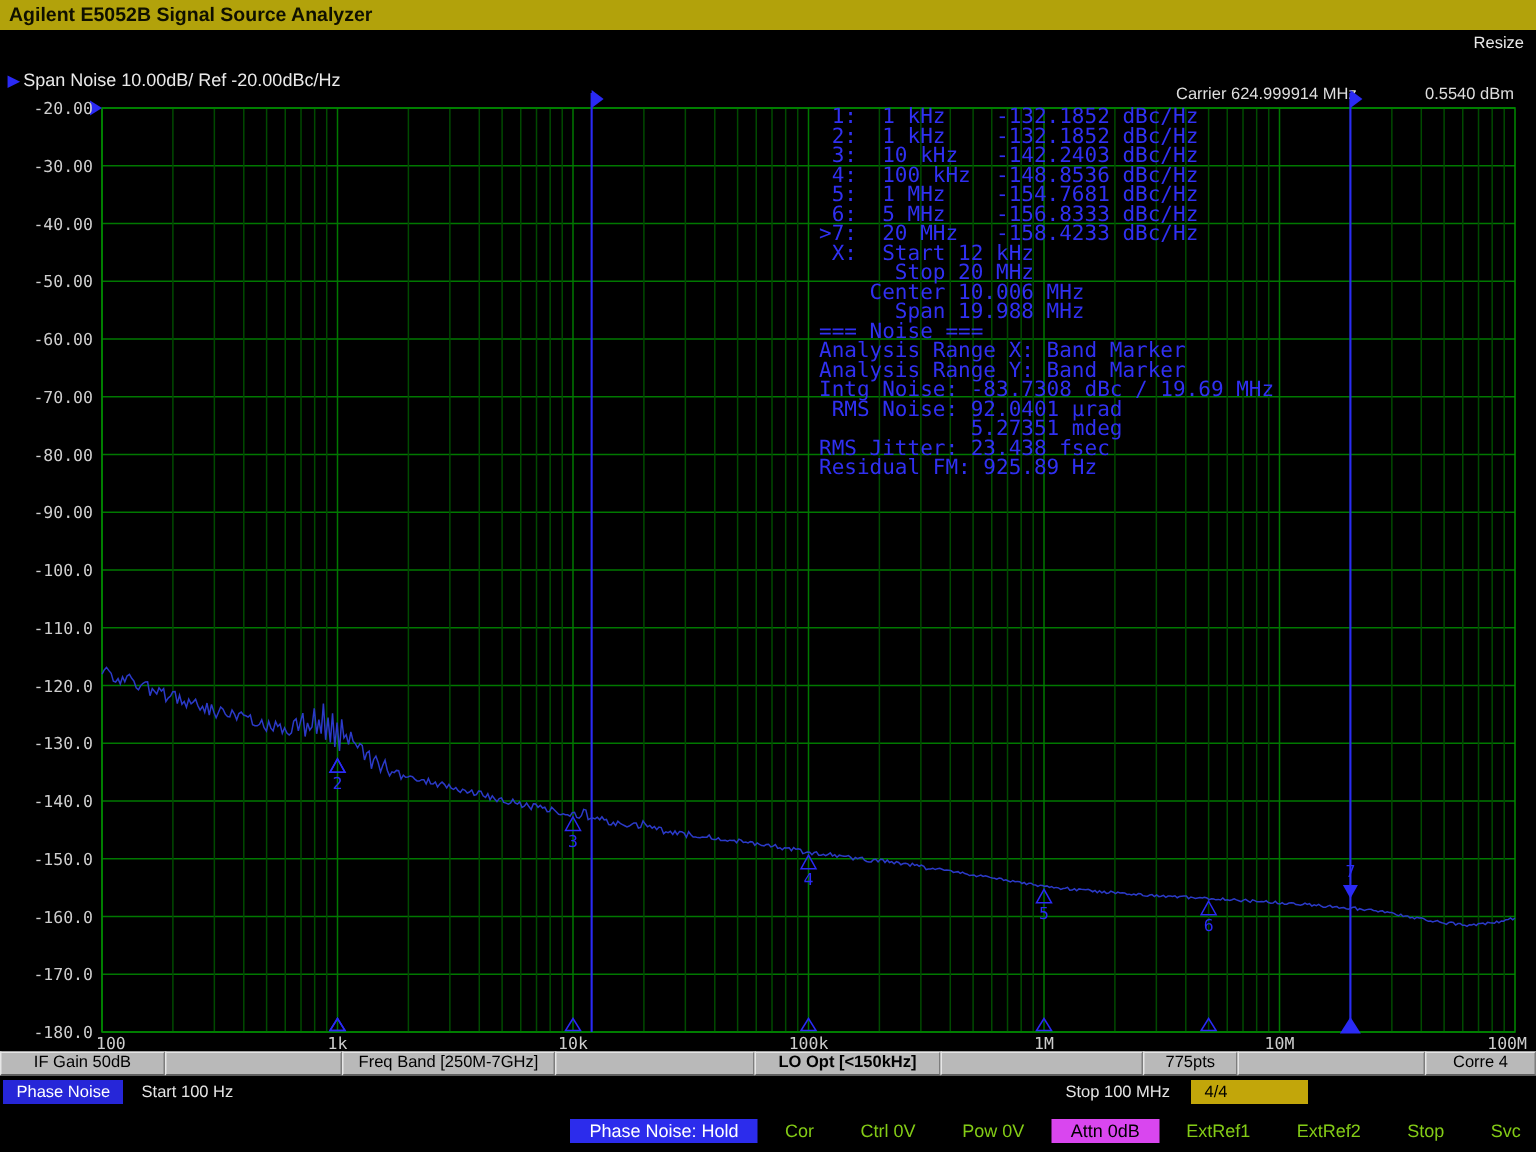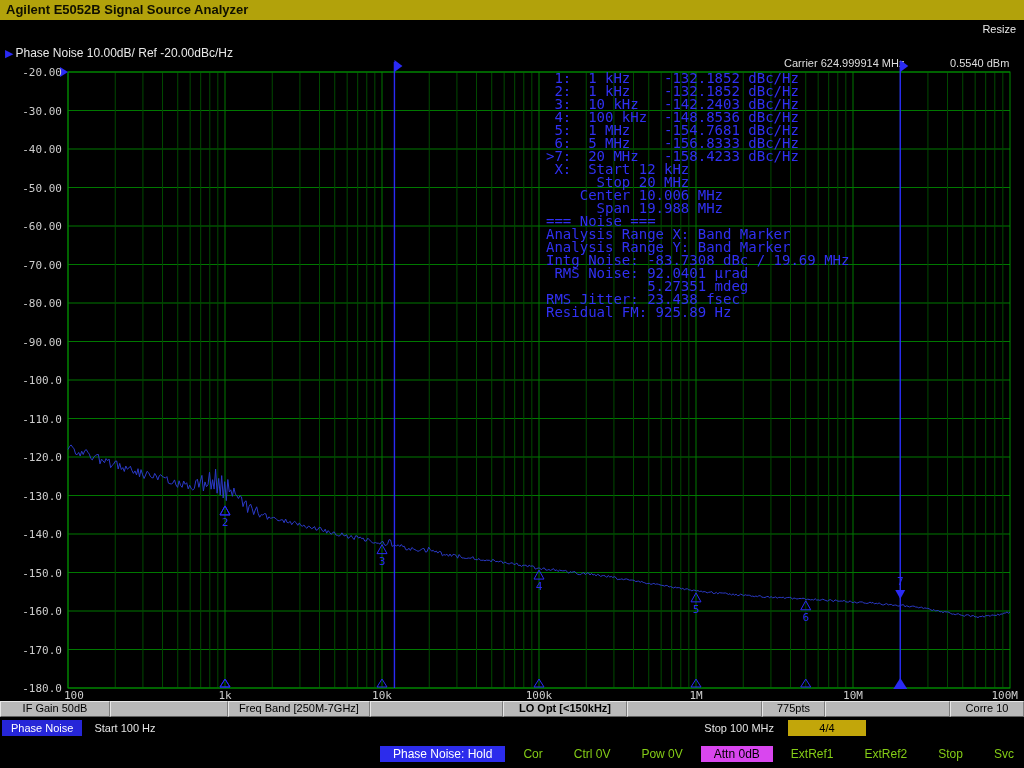--- a/index.html
+++ b/index.html
@@ -23,21 +23,21 @@
   .status1{position:absolute;left:0;top:701px;width:1024px;height:16px;display:flex;background:#b9b9b9}
   .status1 .seg{height:16px;border-right:1px solid #7d7d7d;border-left:1px solid #e6e6e6;
     border-top:1px solid #e6e6e6;border-bottom:1px solid #5f5f5f;
     font-size:11px;line-height:13px;text-align:center;color:#000;overflow:hidden;white-space:nowrap}
 
   .status2{position:absolute;left:0;top:719px;width:874px;height:18px;display:flex;align-items:center;
     background:#000;font-size:11px}
   .mode-tab{background:#2626d8;color:#fff;padding:2px 9px;margin-left:2px}
   .start-label{color:#e4e4e4;margin-left:12px}
   .stop-label{color:#e4e4e4;margin-left:auto;margin-right:14px}
-  .page-badge{background:#c2a60a;color:#000;width:78px;text-align:center;padding:2px 9px;margin-right:8px}
+  .page-badge{background:#c2a60a;color:#000;width:78px;text-align:left;padding:2px 9px;margin-right:2px}
 
   .bottom-bar{position:absolute;left:0;top:743px;width:1024px;height:21px;display:flex;align-items:center;
     background:#000;font-size:12px;white-space:nowrap}
   .bb-spacer{width:380px;flex:none}
   .bb-item{margin-right:5px;padding:1px 13px;flex:none}
   .bb-blue{background:#2c2cec;color:#fff}
   .bb-dim{color:#84cc16}
   .bb-gold{background:#d946ef;color:#000}
   .bb-datetime{margin-left:auto;margin-right:8px;color:#e0e0e0}
 </style>
@@ -46,21 +46,21 @@
 
 <div id="app">
 
   <div class="title-bar">
     <span>Agilent E5052B Signal Source Analyzer</span>
   </div>
 
   <div class="resize-btn">Resize</div>
 
   <div class="trace-header">
-    <span class="arrow">▶</span><span>Phase Noise 10.00dB/ Ref -20.00dBc/Hz</span>
+    <span class="arrow">▶</span><span>Span Noise 10.00dB/ Ref -20.00dBc/Hz</span>
   </div>
 
   <div class="carrier-label">Carrier 624.999914 MHz</div>
   <div class="carrier-power">0.5540 dBm</div>
 
   <svg id="plot-svg" width="1024" height="660" viewBox="0 0 1024 660">
       <line x1="68" y1="32" x2="1010" y2="32" stroke="#007800" stroke-width="1"></line>
       <line x1="68" y1="70.5" x2="1010" y2="70.5" stroke="#007800" stroke-width="1"></line>
       <line x1="68" y1="109" x2="1010" y2="109" stroke="#007800" stroke-width="1"></line>
       <line x1="68" y1="147.5" x2="1010" y2="147.5" stroke="#007800" stroke-width="1"></line>
@@ -188,21 +188,21 @@
 
   <div class="status1">
       <div class="seg" style="width: 110px;">IF Gain 50dB</div>
       <div class="seg" style="width: 118px;"></div>
       <div class="seg" style="width: 142px;">Freq Band [250M-7GHz]</div>
       <div class="seg" style="width: 133px;"></div>
       <div class="seg" style="width: 124px; font-weight: bold;">LO Opt [&lt;150kHz]</div>
       <div class="seg" style="width: 135px;"></div>
       <div class="seg" style="width: 63px;">775pts</div>
       <div class="seg" style="width: 125px;"></div>
-      <div class="seg" style="flex: 1 1 0%;">Corre 10</div>
+      <div class="seg" style="flex: 1 1 0%;">Corre 4</div>
     </div>
 
   <div class="status2">
     <span class="mode-tab">Phase Noise</span>
     <span class="start-label">Start 100 Hz</span>
     <span class="stop-label">Stop 100 MHz</span>
     <span class="page-badge">4/4</span>
   </div>
 
   <div class="bottom-bar">

